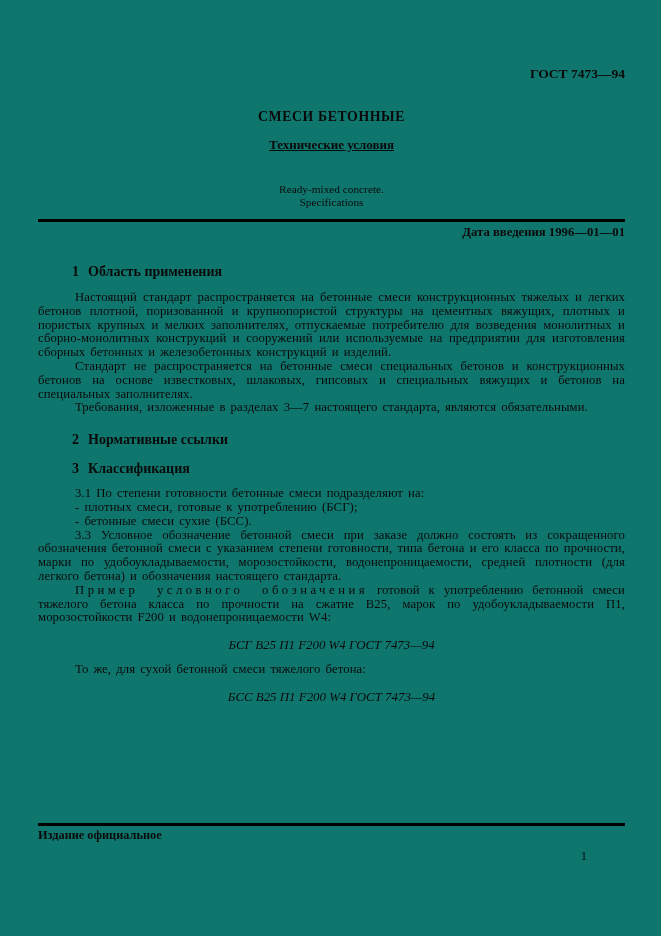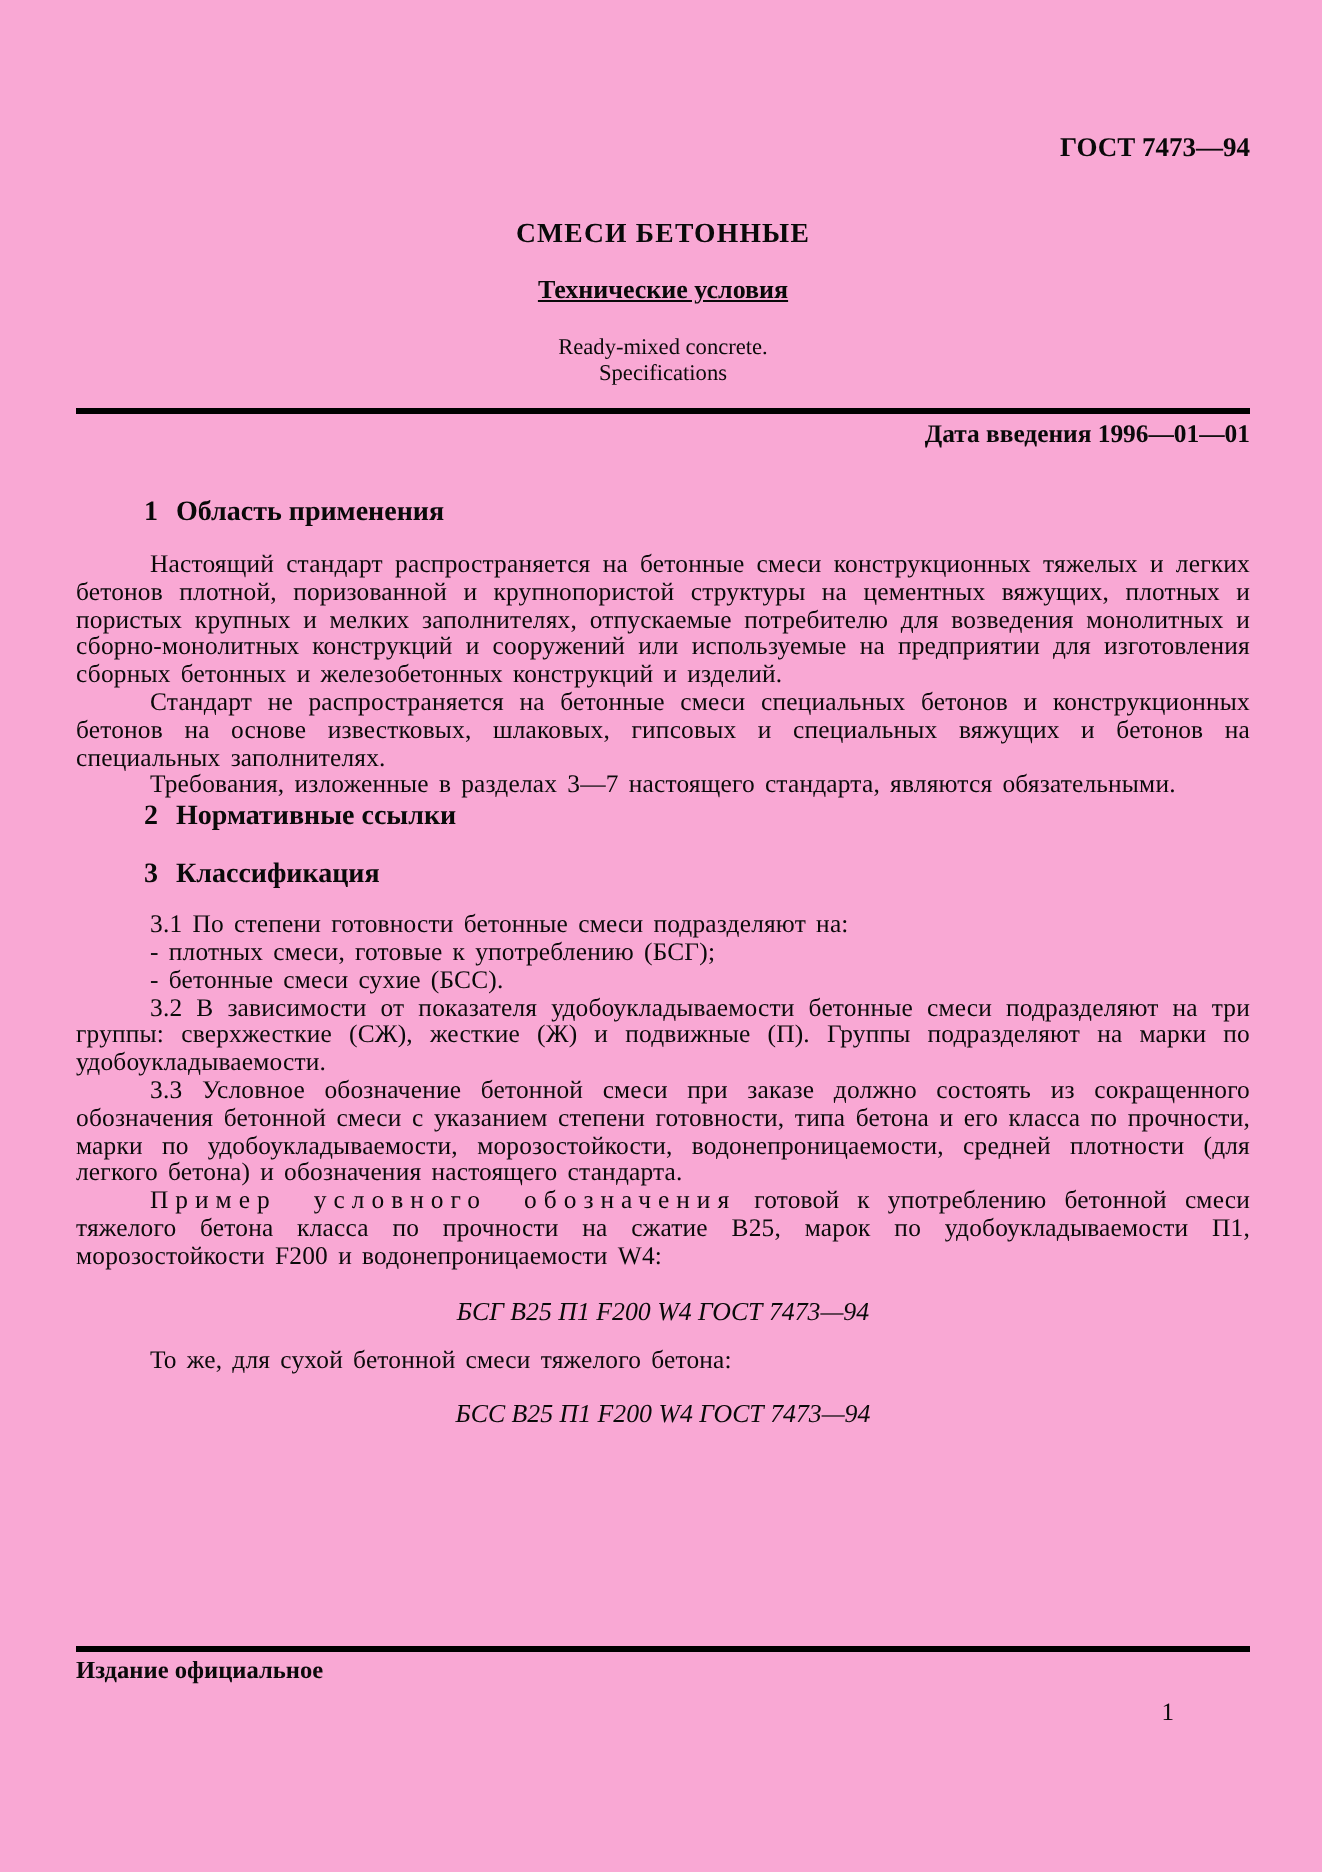--- a/index.html
+++ b/index.html
@@ -2,42 +2,42 @@
 <html><head>
 <meta charset="utf-8">
 <style>
   html, body { margin: 0; padding: 0; background: #ffffff; }
   body {
     width: 661px; height: 936px; position: relative;
     font-family: "Liberation Serif", "DejaVu Serif", serif;
     color: #0a0a0a;
     -webkit-font-smoothing: antialiased;
   }
-  .page { position: absolute; inset: 0; background: #f9a8d4; overflow: hidden; }
+  .page { position: absolute; inset: 0; background: #0f766e; overflow: hidden; }
   .content { position: absolute; left: 38px; right: 36px; top: 0; }
 
   .doc-number { margin-top: 66px; text-align: right; font-weight: bold; font-size: 13.5px; }
 
   .banner { margin-top: 26px; border-bottom: 4px solid #000; padding-bottom: 5px; }
   .banner-text {
     font-weight: bold; font-size: 13px; white-space: nowrap;
     letter-spacing: 12.4px; word-spacing: 15px;
   }
 
   .title-main { margin-top: 27px; text-align: center; font-weight: bold; font-size: 13.8px; letter-spacing: 0.6px; }
   .title-sub  { margin-top: 12px; text-align: center; font-weight: bold; font-size: 13px; text-decoration: underline; }
-  .title-en   { margin-top: 15px; text-align: center; font-size: 11.3px; line-height: 12.5px; }
+  .title-en   { margin-top: 30px; text-align: center; font-size: 11.3px; line-height: 12.5px; }
 
   .date-rule { margin-top: 11px; border-top: 3px solid #000; height: 0; }
   .date-line { margin-top: 3px; text-align: right; font-weight: bold; font-size: 12.7px; }
 
   .sec { margin: 0; padding-left: 34px; font-size: 14px; font-weight: bold; line-height: 17px; }
   .sec .sec-title { margin-left: 9px; }
   .sec-1 { margin-top: 23px; margin-bottom: 11px; }
-  .sec-2 { margin-top: 0;  margin-bottom: 11px; }
+  .sec-2 { margin-top: 16px;  margin-bottom: 11px; }
   .sec-3 { margin-top: 12px; margin-bottom: 10px; }
 
   p.para {
     margin: 0; font-size: 12.7px; line-height: 13.8px;
     text-align: justify; text-indent: 37px;
     letter-spacing: 0.1px; word-spacing: 1.8px;
   }
   .spaced { letter-spacing: 3.5px; word-spacing: 8px; margin-top: 25px; }
 
   p.formula { margin: 13px 0 11px 0; text-align: center; font-style: italic; font-size: 12.9px; line-height: 14px; }
@@ -71,21 +71,20 @@
     <p class="para">Настоящий стандарт распространяется на бетонные смеси конструкционных тяжелых и легких бетонов плотной, поризованной и крупнопористой структуры на цементных вяжущих, плотных и пористых крупных и мелких заполнителях, отпускаемые потребителю для возведения монолитных и сборно-монолитных конструкций и сооружений или используемые на предприятии для изготовления сборных бетонных и железобетонных конструкций и изделий.</p>
     <p class="para">Стандарт не распространяется на бетонные смеси специальных бетонов и конструкционных бетонов на основе известковых, шлаковых, гипсовых и специальных вяжущих и бетонов на специальных заполнителях.</p>
     <p class="para">Требования, изложенные в разделах 3—7 настоящего стандарта, являются обязательными.</p>
 
     <h2 class="sec sec-2"><span>2</span><span class="sec-title">Нормативные ссылки</span></h2>
 
     <h2 class="sec sec-3"><span>3</span><span class="sec-title">Классификация</span></h2>
     <p class="para">3.1  По степени готовности бетонные смеси подразделяют на:</p>
     <p class="para">- плотных смеси, готовые к употреблению (БСГ);</p>
     <p class="para">- бетонные смеси сухие (БСС).</p>
-    <p class="para">3.2  В зависимости от показателя удобоукладываемости бетонные смеси подразделяют на три группы: сверхжесткие (СЖ), жесткие (Ж) и подвижные (П). Группы подразделяют на марки по удобоукладываемости.</p>
     <p class="para">3.3 Условное обозначение бетонной смеси при заказе должно состоять из сокращенного обозначения бетонной смеси с указанием степени готовности, типа бетона и его класса по прочности, марки по удобоукладываемости, морозостойкости, водонепроницаемости, средней плотности (для легкого бетона) и обозначения настоящего стандарта.</p>
 
     <p class="para"><span class="spaced">Пример условного обозначения</span> <span>готовой к употреблению бетонной смеси тяжелого бетона класса по прочности на сжатие В25, марок по удобоукладываемости П1, морозостойкости F200 и водонепроницаемости W4:</span></p>
 
     <p class="formula">БСГ В25 П1 F200 W4 ГОСТ 7473—94</p>
 
     <p class="para">То же, для сухой бетонной смеси тяжелого бетона:</p>
 
     <p class="formula">БСС В25 П1 F200 W4 ГОСТ 7473—94</p>
 

